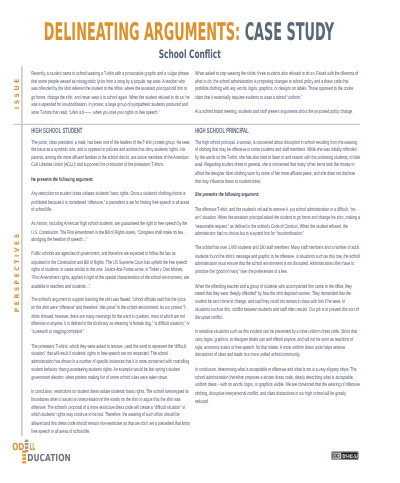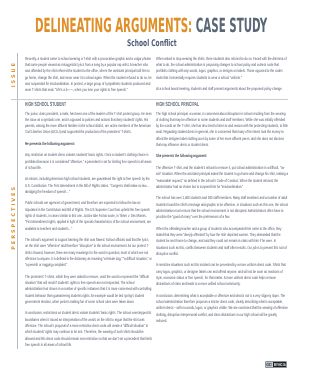--- a/index.html
+++ b/index.html
@@ -110,20 +110,39 @@
   <div class="col colR col-body body-text">
     <p>The high school principal, a woman, is concerned about disruption in school resulting from the wearing of clothing that may be offensive to some students and staff members. While she was initially offended by the words on the T-shirt, she has also tried to listen to and reason with the protesting students, to little avail. Regarding student dress in general, she is concerned that many of her items look the money to afford the designer label clothing worn by some of her more affluent peers, and she does not disclose that may influence dress or student dress.</p>
     <p class="sub-head">She presents the following argument:</p>
     <p>The offensive T-shirt, and the student’s refusal to remove it, put school administration in a difficult, “no-win” situation. When the assistant principal asked the student to go home and change his shirt, making a “reasonable request,” as defined in the school’s Code of Conduct. When the student refused, the administrator had no choice but to suspend him for “insubordination.”</p>
     <p>The school has over 1,600 students and 180 staff members. Many staff members and a number of adult students found the shirt’s message and graphic to be offensive, in situations such as this one, the school administration must ensure that the school environment is not disrupted. Administrators often have to prioritize the “good of many” over the preferences of a few.</p>
     <p>When the offending teacher and a group of students who accompanied him came to the office, they stated that they were “deeply offended” by how the shirt depicted women. They demanded that the student be sent home to change, and said they could not remain in class with him if he were. In situations such as this, conflict between students and staff often results. Our job is to prevent this sort of disruptive conflict.</p>
     <p>In sensitive situations such as this incident can be prevented by a more uniform dress code. Shirts that carry logos, graphics, or designer labels can and offend anyone, and will not be worn as reactions of style, economic status or free speech, for that matter. A more uniform dress code helps remove distractions of class and leads to a more unified school community.</p>
     <p>In conclusion, determining what is acceptable or offensive and what is not is a very slippery slope. The school administration therefore proposes a stricter dress code, clearly describing what is acceptable, uniform dress – with no words, logos, or graphics visible. We are convinced that the wearing of offensive clothing, disruptive interpersonal conflict, and class distractions in our high school will be greatly reduced.</p>
   </div>
 
+  <div class="logo">
+    <svg width="52" height="22" viewBox="0 0 520 220">
+      <text x="7" y="90" class="lgt lg-o" textLength="96" lengthAdjust="spacingAndGlyphs">OD</text>
+      <g fill="#949ca6">
+        <rect x="108" y="7" width="29" height="20"></rect>
+        <rect x="108" y="34" width="29" height="20"></rect>
+        <rect x="108" y="61" width="29" height="20"></rect>
+        <rect x="108" y="88" width="29" height="20"></rect>
+      </g>
+      <text x="146" y="90" class="lgt lg-o" textLength="44" lengthAdjust="spacingAndGlyphs">LL</text>
+      <g fill="#e79b38">
+        <rect x="88" y="94" width="31" height="20"></rect>
+        <rect x="88" y="122" width="31" height="20"></rect>
+        <rect x="88" y="150" width="31" height="20"></rect>
+        <rect x="88" y="178" width="31" height="20"></rect>
+      </g>
+      <text x="128" y="178" class="lgt lg-g" textLength="348" lengthAdjust="spacingAndGlyphs">DUCATION</text>
+    </svg>
+  </div>
 
   <div class="cc">
     <div class="cc-icon">
       <svg width="6" height="5" viewBox="0 0 60 50">
         <circle cx="19" cy="25" r="15" fill="none" stroke="#2b2b2b" stroke-width="4"></circle>
         <circle cx="43" cy="25" r="15" fill="none" stroke="#2b2b2b" stroke-width="4"></circle>
         <path d="M24 19a9 9 0 1 0 0 12" fill="none" stroke="#2b2b2b" stroke-width="4"></path>
         <path d="M48 19a9 9 0 1 0 0 12" fill="none" stroke="#2b2b2b" stroke-width="4"></path>
       </svg>
     </div>

